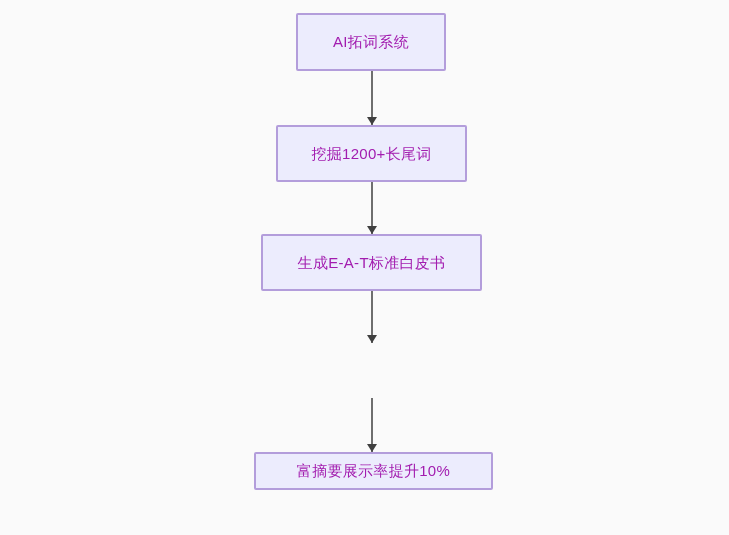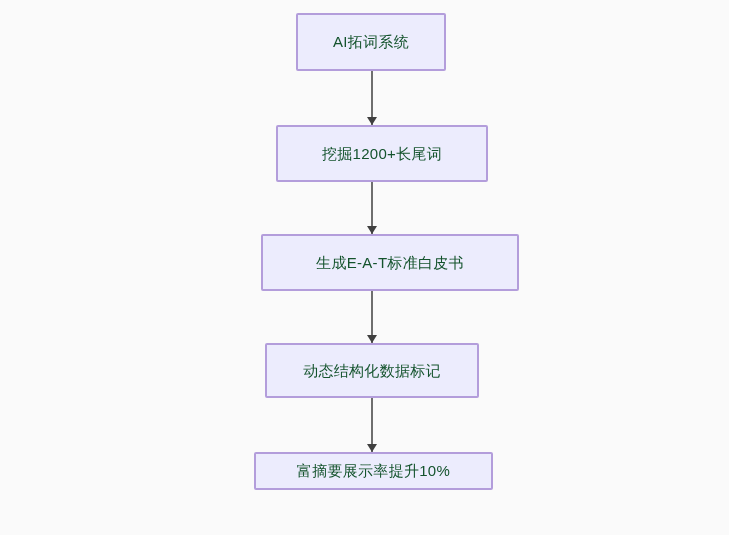--- a/index.html
+++ b/index.html
@@ -20,21 +20,21 @@
   }
   .node {
     position: absolute;
     box-sizing: border-box;
     background: #ececfd;
     border: 2px solid #b39ddb;
     border-radius: 2px;
     display: flex;
     align-items: center;
     justify-content: center;
-    color: #14532d;
+    color: #a21caf;
     font-size: 15px;
     line-height: 1.2;
     letter-spacing: 0.3px;
     white-space: nowrap;
     text-align: center;
   }
   .edge {
     position: absolute;
     width: 0;
     height: 0;
@@ -63,41 +63,38 @@
 
   <div class="node" style="left:296px; top:13px; width:150px; height:58px;">
     <span>AI拓词系统</span>
   </div>
 
   <div class="edge" style="left:371px; top:71px;">
     <div class="edge-line" style="height:54px;"></div>
     <div class="edge-head" style="top:46px;"></div>
   </div>
 
-  <div class="node" style="left:276px; top:125px; width:212px; height:57px;">
+  <div class="node" style="left:276px; top:125px; width:191px; height:57px;">
     <span>挖掘1200+长尾词</span>
   </div>
 
   <div class="edge" style="left:371px; top:182px;">
     <div class="edge-line" style="height:52px;"></div>
     <div class="edge-head" style="top:44px;"></div>
   </div>
 
-  <div class="node" style="left:261px; top:234px; width:258px; height:57px;">
+  <div class="node" style="left:261px; top:234px; width:221px; height:57px;">
     <span>生成E-A-T标准白皮书</span>
   </div>
 
   <div class="edge" style="left:371px; top:291px;">
     <div class="edge-line" style="height:52px;"></div>
     <div class="edge-head" style="top:44px;"></div>
   </div>
 
-  <div class="node" style="left:265px; top:343px; width:214px; height:55px;">
-    <span>动态结构化数据标记</span>
-  </div>
 
   <div class="edge" style="left:371px; top:398px;">
     <div class="edge-line" style="height:54px;"></div>
     <div class="edge-head" style="top:46px;"></div>
   </div>
 
   <div class="node" style="left:254px; top:452px; width:239px; height:38px;">
     <span>富摘要展示率提升10%</span>
   </div>
 

